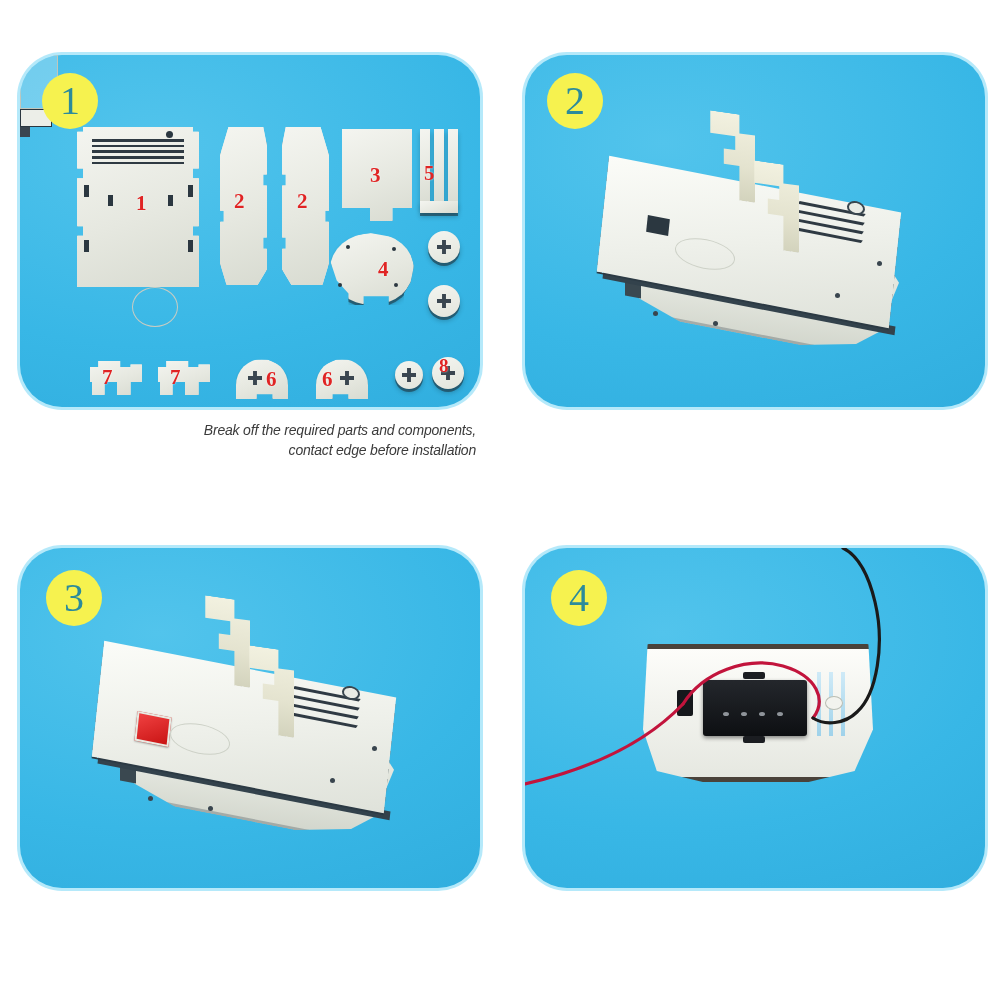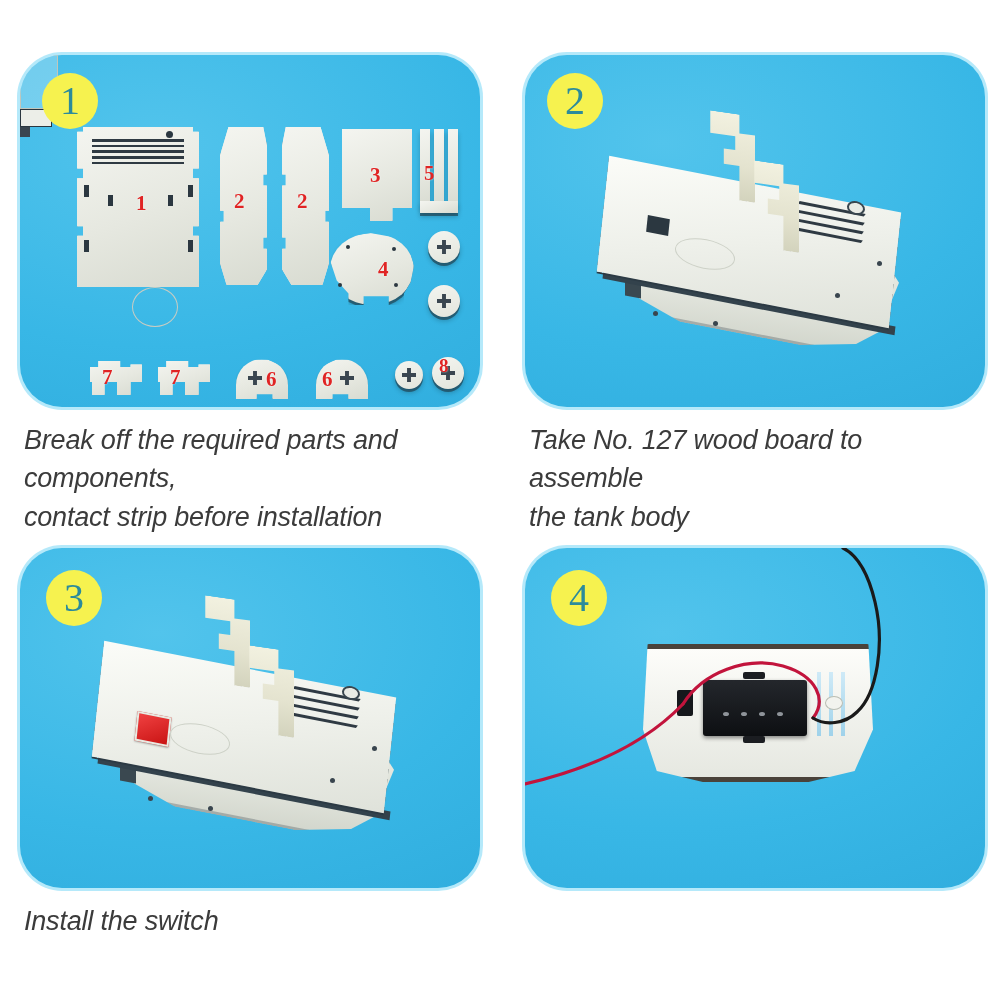--- a/index.html
+++ b/index.html
@@ -62,22 +62,22 @@
     line-height: 56px;
     text-align: center;
     font-family: "Liberation Serif", serif;
     z-index: 30;
   }
   .step-3 .badge, .step-4 .badge { left: 26px; top: 22px; }
 
   
   .caption {
     margin-top: 14px;
-    text-align: left;
-    font-size: 27px;
+    text-align: right;
+    font-size: 14px;
     font-style: italic;
     line-height: 1.42;
     color: #3b3b3b;
     letter-spacing: -0.2px;
     padding: 0 14px;
   }
   .caption span { display: block; }
 
   
   .part {
@@ -417,21 +417,21 @@
       <div class="cross" style="left:417px; top:239px;"></div>
       <div class="gear g3"></div>
       <div class="cross" style="left:382px; top:313px;"></div>
       <div class="gear g4"></div>
       <div class="cross" style="left:421px; top:311px;"></div>
       <div class="pnum" style="left:419px; top:300px; font-size:19px;">8</div>
     </div>
 
     <div class="caption">
       <span>Break off the required parts and components,</span>
-      <span>contact strip before installation</span>
+      <span>contact edge before installation</span>
     </div>
   </div>
 
   <div class="step step-2">
     <div class="photo">
       <div class="badge">2</div>
 
       <div class="body3d">
         <div class="hull"></div>
         <div class="hull-nose"></div>
@@ -449,24 +449,20 @@
         <div class="deck-hole"></div>
         <div class="fin fin-a"></div>
         <div class="fin fin-b"></div>
         <div class="rivet" style="left:128px; top:256px;"></div>
         <div class="rivet" style="left:188px; top:266px;"></div>
         <div class="rivet" style="left:310px; top:238px;"></div>
         <div class="rivet" style="left:352px; top:206px;"></div>
       </div>
     </div>
 
-    <div class="caption">
-      <span>Take No. 127 wood board to assemble</span>
-      <span>the tank body</span>
-    </div>
   </div>
 
   <div class="step step-3">
     <div class="photo">
       <div class="badge">3</div>
 
       <div class="body3d">
         <div class="hull" style="top:188px;"></div>
         <div class="hull-nose" style="top:176px;"></div>
         <div class="hull-dark" style="top:190px;"></div>
@@ -483,23 +479,20 @@
         <div class="deck-hole" style="top:138px;"></div>
         <div class="fin fin-a" style="top:50px;"></div>
         <div class="fin fin-b" style="top:100px;"></div>
         <div class="rivet" style="left:128px; top:248px;"></div>
         <div class="rivet" style="left:188px; top:258px;"></div>
         <div class="rivet" style="left:310px; top:230px;"></div>
         <div class="rivet" style="left:352px; top:198px;"></div>
       </div>
     </div>
 
-    <div class="caption">
-      <span>Install the switch</span>
-    </div>
   </div>
 
   <div class="step step-4">
     <div class="photo">
       <div class="badge">4</div>
 
       <div class="under"></div>
 
       <div class="vert-slot" style="left:292px;"></div>
       <div class="vert-slot" style="left:304px;"></div>

